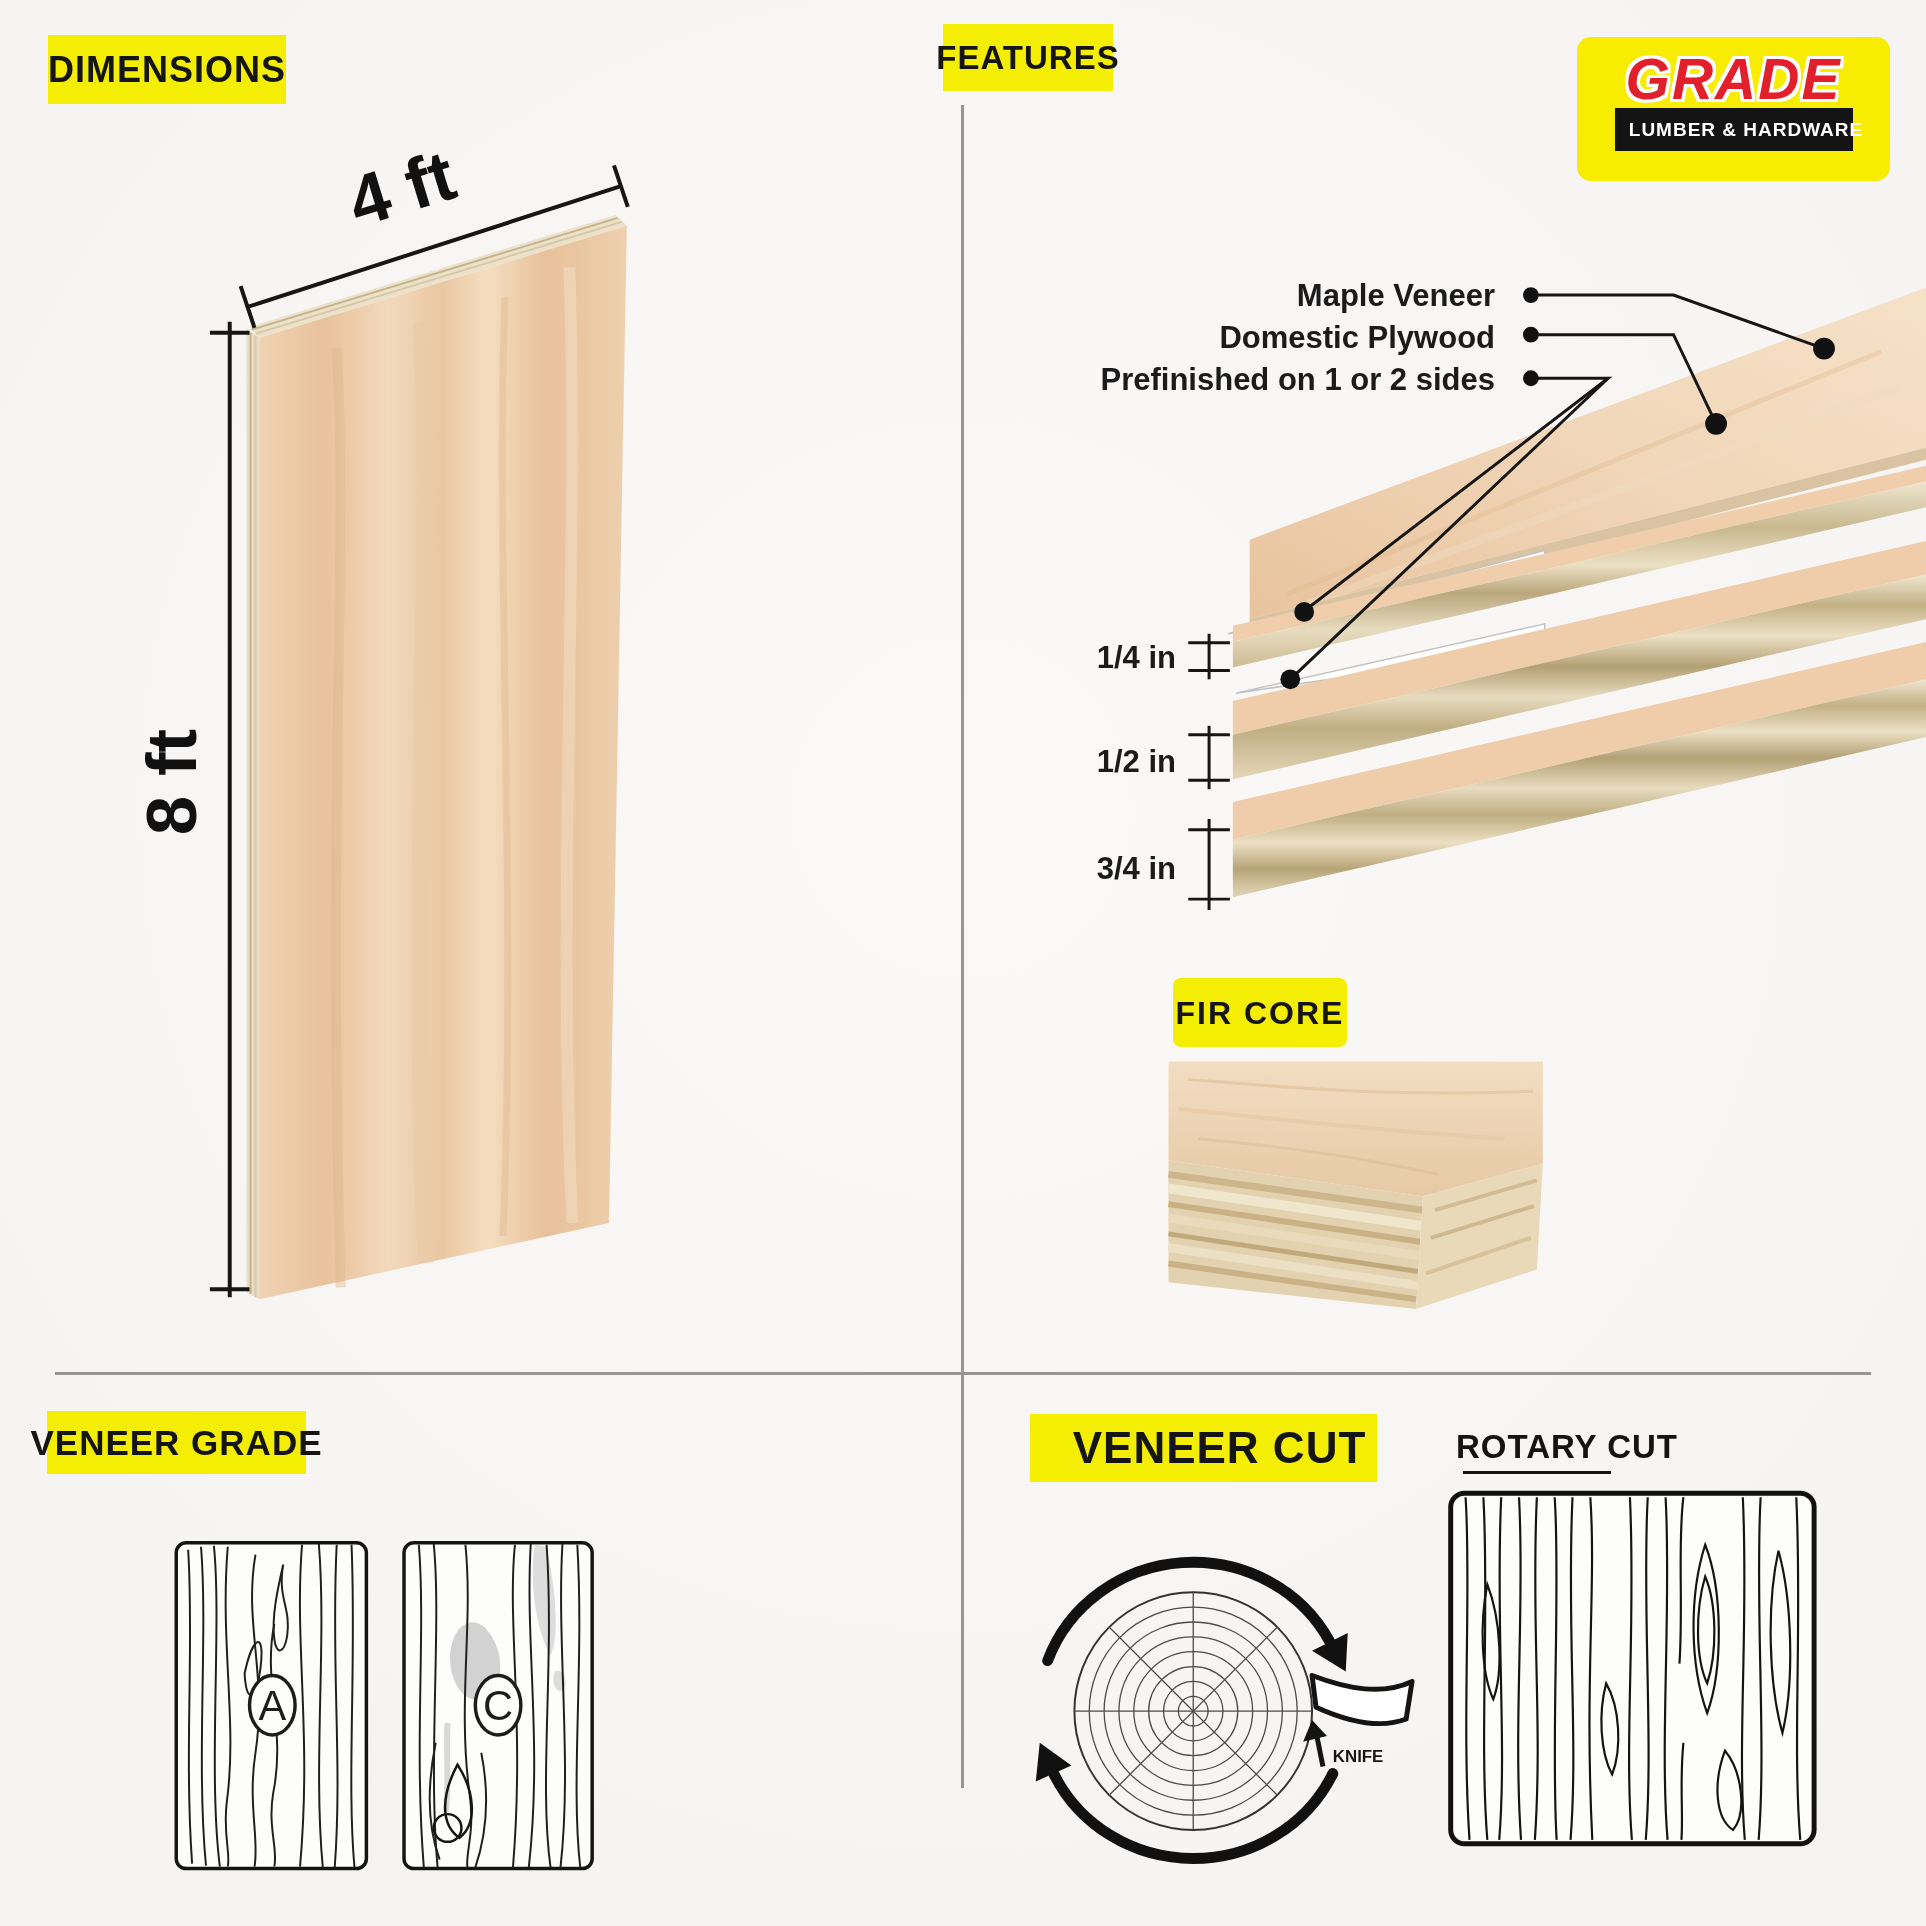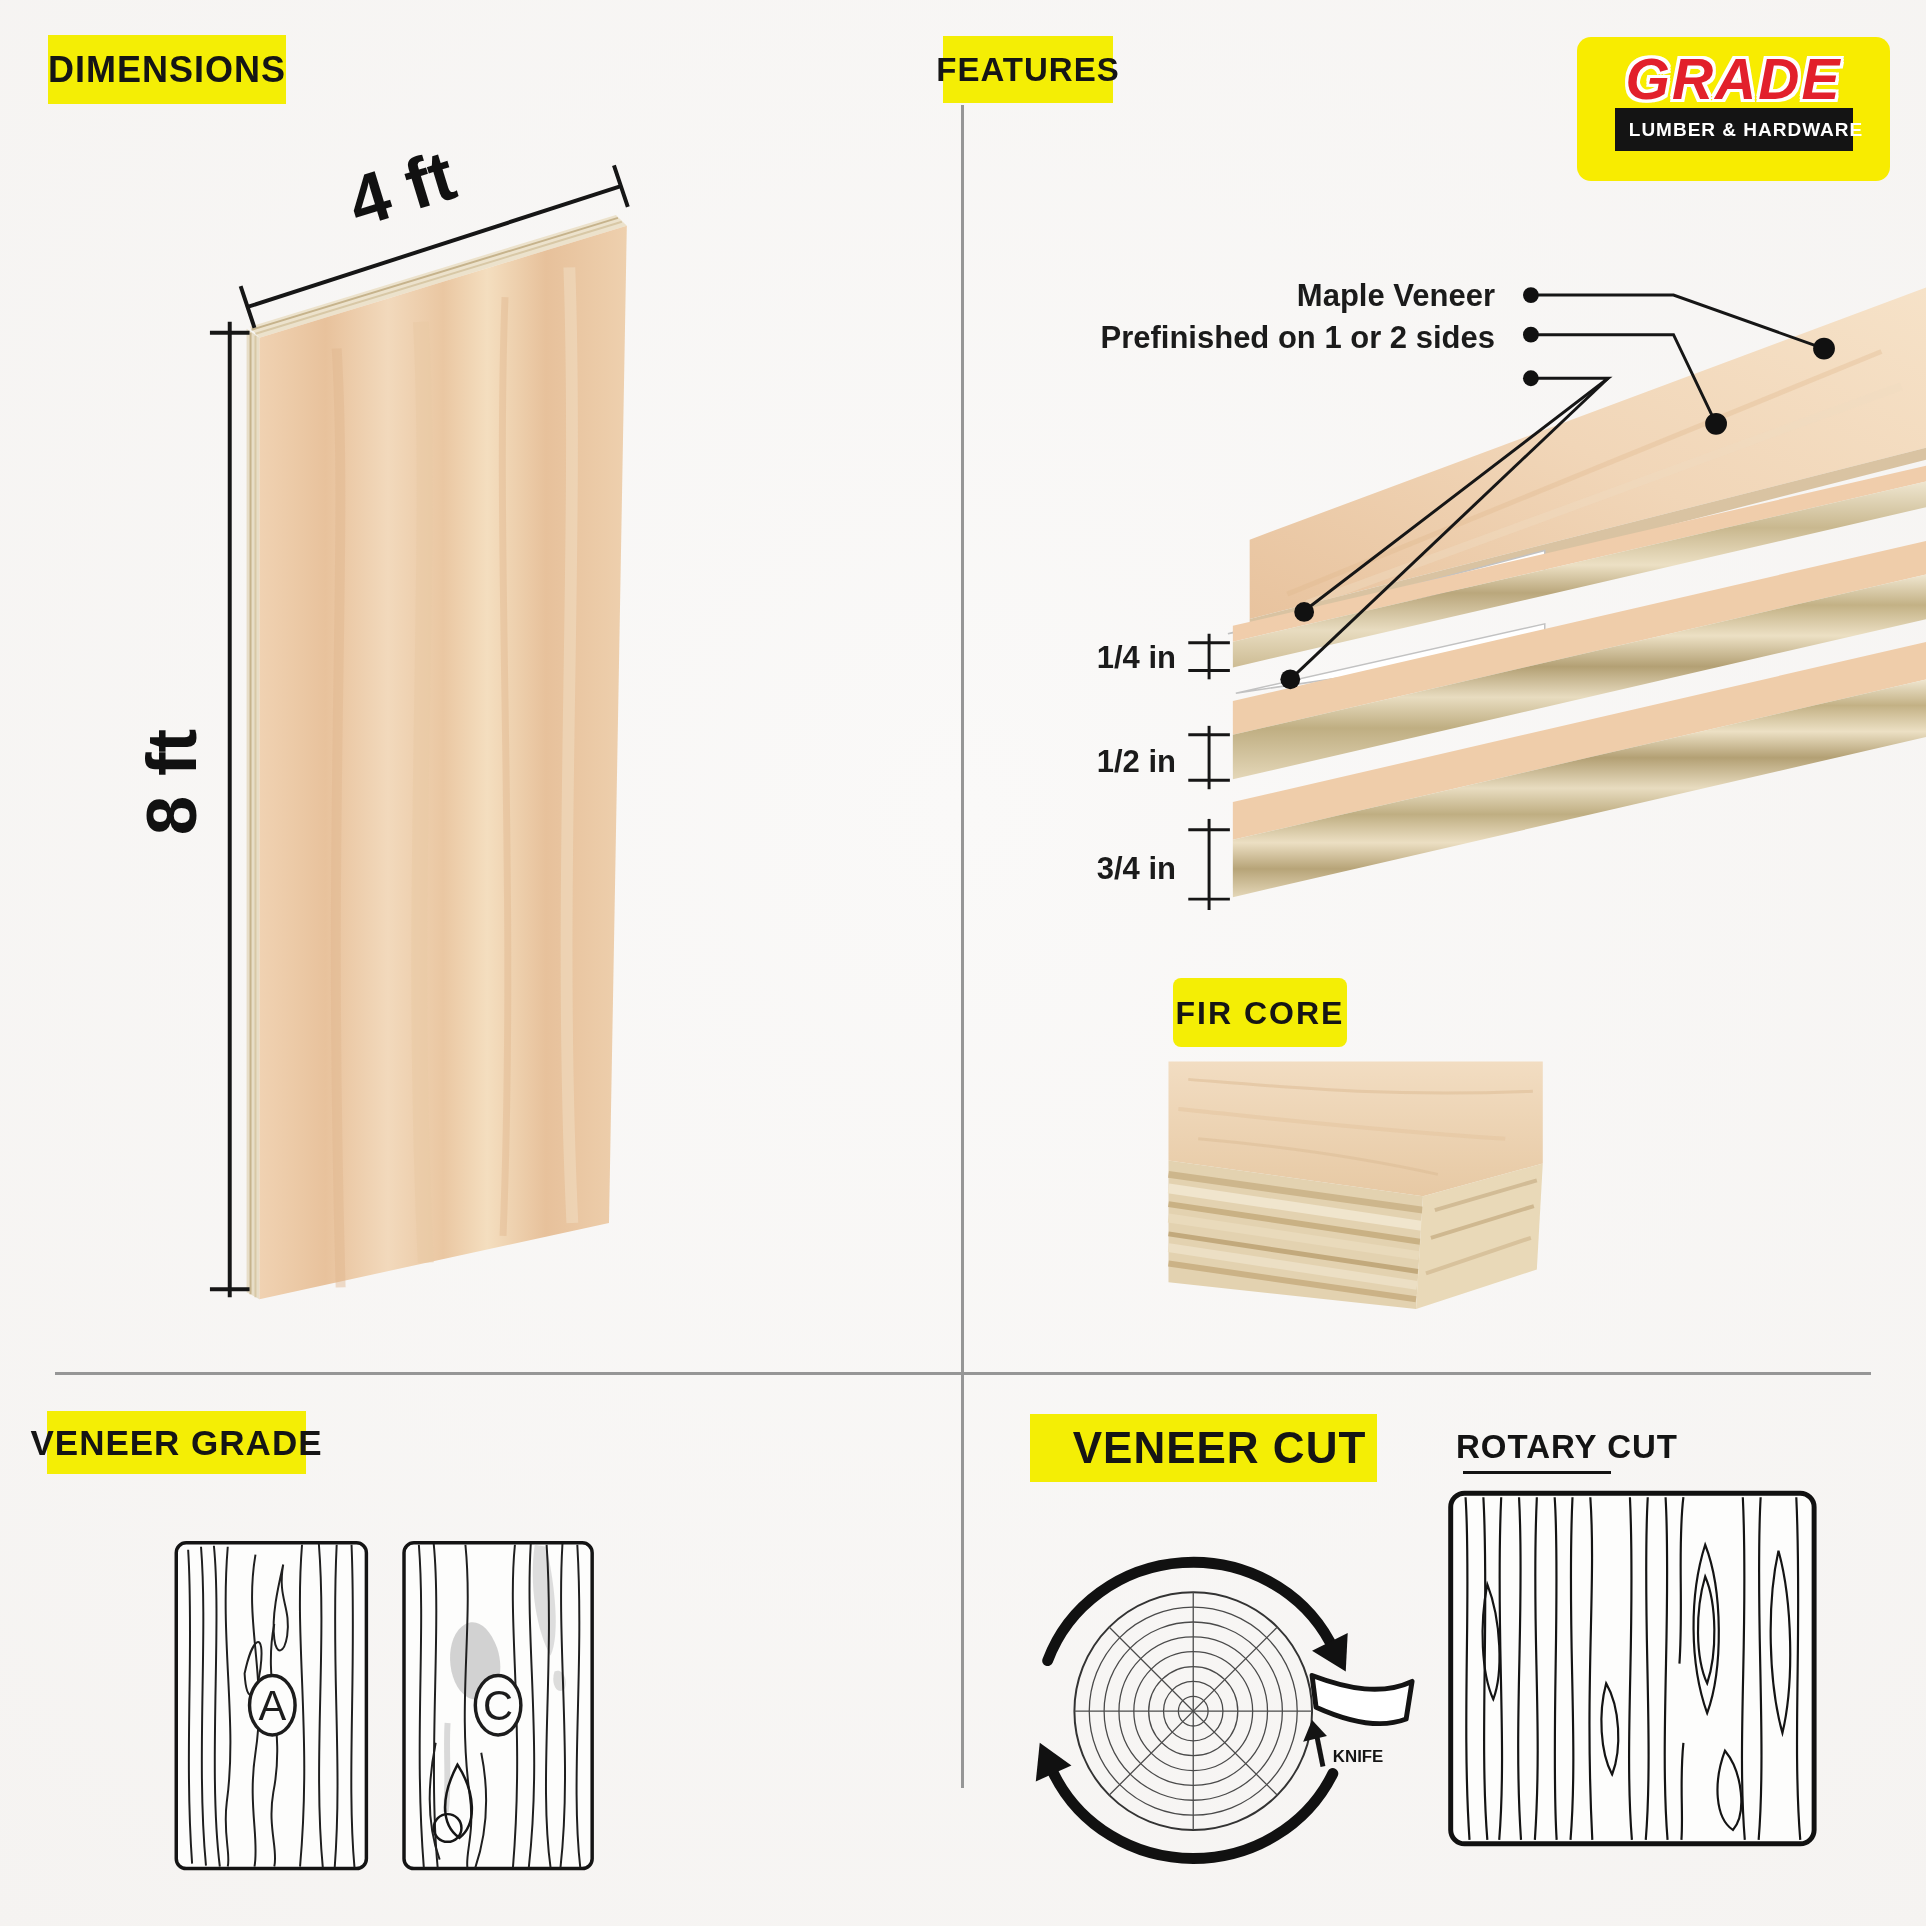--- a/index.html
+++ b/index.html
@@ -8,21 +8,21 @@
     font-family:"Liberation Sans",sans-serif;color:#151515;
     background:radial-gradient(125% 125% at 50% 42%, #faf9f8 0%, #f5f3f1 62%, #e9e6e3 100%);
   }
   .abs{position:absolute;}
   .chip{
     position:absolute;display:flex;align-items:center;justify-content:center;
     background:#f4ee05;color:#151515;font-weight:700;letter-spacing:1px;
     white-space:nowrap;line-height:1;
   }
   .chip.c-dimensions{left:48px;top:35px;width:238px;height:69px;font-size:36px;}
-  .chip.c-features{left:943px;top:36px;width:170px;height:67px;font-size:33px;text-align:right;}
+  .chip.c-features{left:943px;top:24px;width:170px;height:67px;font-size:33px;text-align:right;}
   .chip.c-fircore{left:1173px;top:978px;width:174px;height:69px;font-size:32px;letter-spacing:2px;border-radius:8px;}
   .chip.c-grade{left:47px;top:1411px;width:259px;height:63px;font-size:35px;}
   .chip.c-cut{left:1030px;top:1414px;width:315px;height:68px;font-size:44px;letter-spacing:1px;padding-left:32px;}
   .divider-v{position:absolute;left:961px;top:105px;width:3px;height:1683px;background:#969696;}
   .divider-h{position:absolute;left:55px;top:1372px;width:1816px;height:3px;background:#969696;}
   .dim-label{
     position:absolute;display:flex;align-items:center;justify-content:center;
     font-weight:700;font-size:71px;color:#111;line-height:1;white-space:nowrap;
   }
   .dim-4ft{left:327px;top:149px;width:149px;height:79px;transform:rotate(-17deg);}
@@ -301,20 +301,21 @@
   <div class="chip c-features">FEATURES</div>
   <div class="chip c-fircore">FIR CORE</div>
   <div class="chip c-grade">VENEER GRADE</div>
   <div class="chip c-cut">VENEER CUT</div>
 
   <div class="dim-label dim-4ft">4 ft</div>
   <div class="dim-label dim-8ft">8 ft</div>
 
   <div class="callouts">
     <div>Maple Veneer</div>
+    <div>Domestic Plywood</div>
     <div>Prefinished on 1 or 2 sides</div>
   </div>
 
   <div class="thick t1">1/4 in</div>
   <div class="thick t2">1/2 in</div>
   <div class="thick t3">3/4 in</div>
 
   <div class="rotary-title">ROTARY CUT</div>
   <div class="rotary-underline"></div>
 

